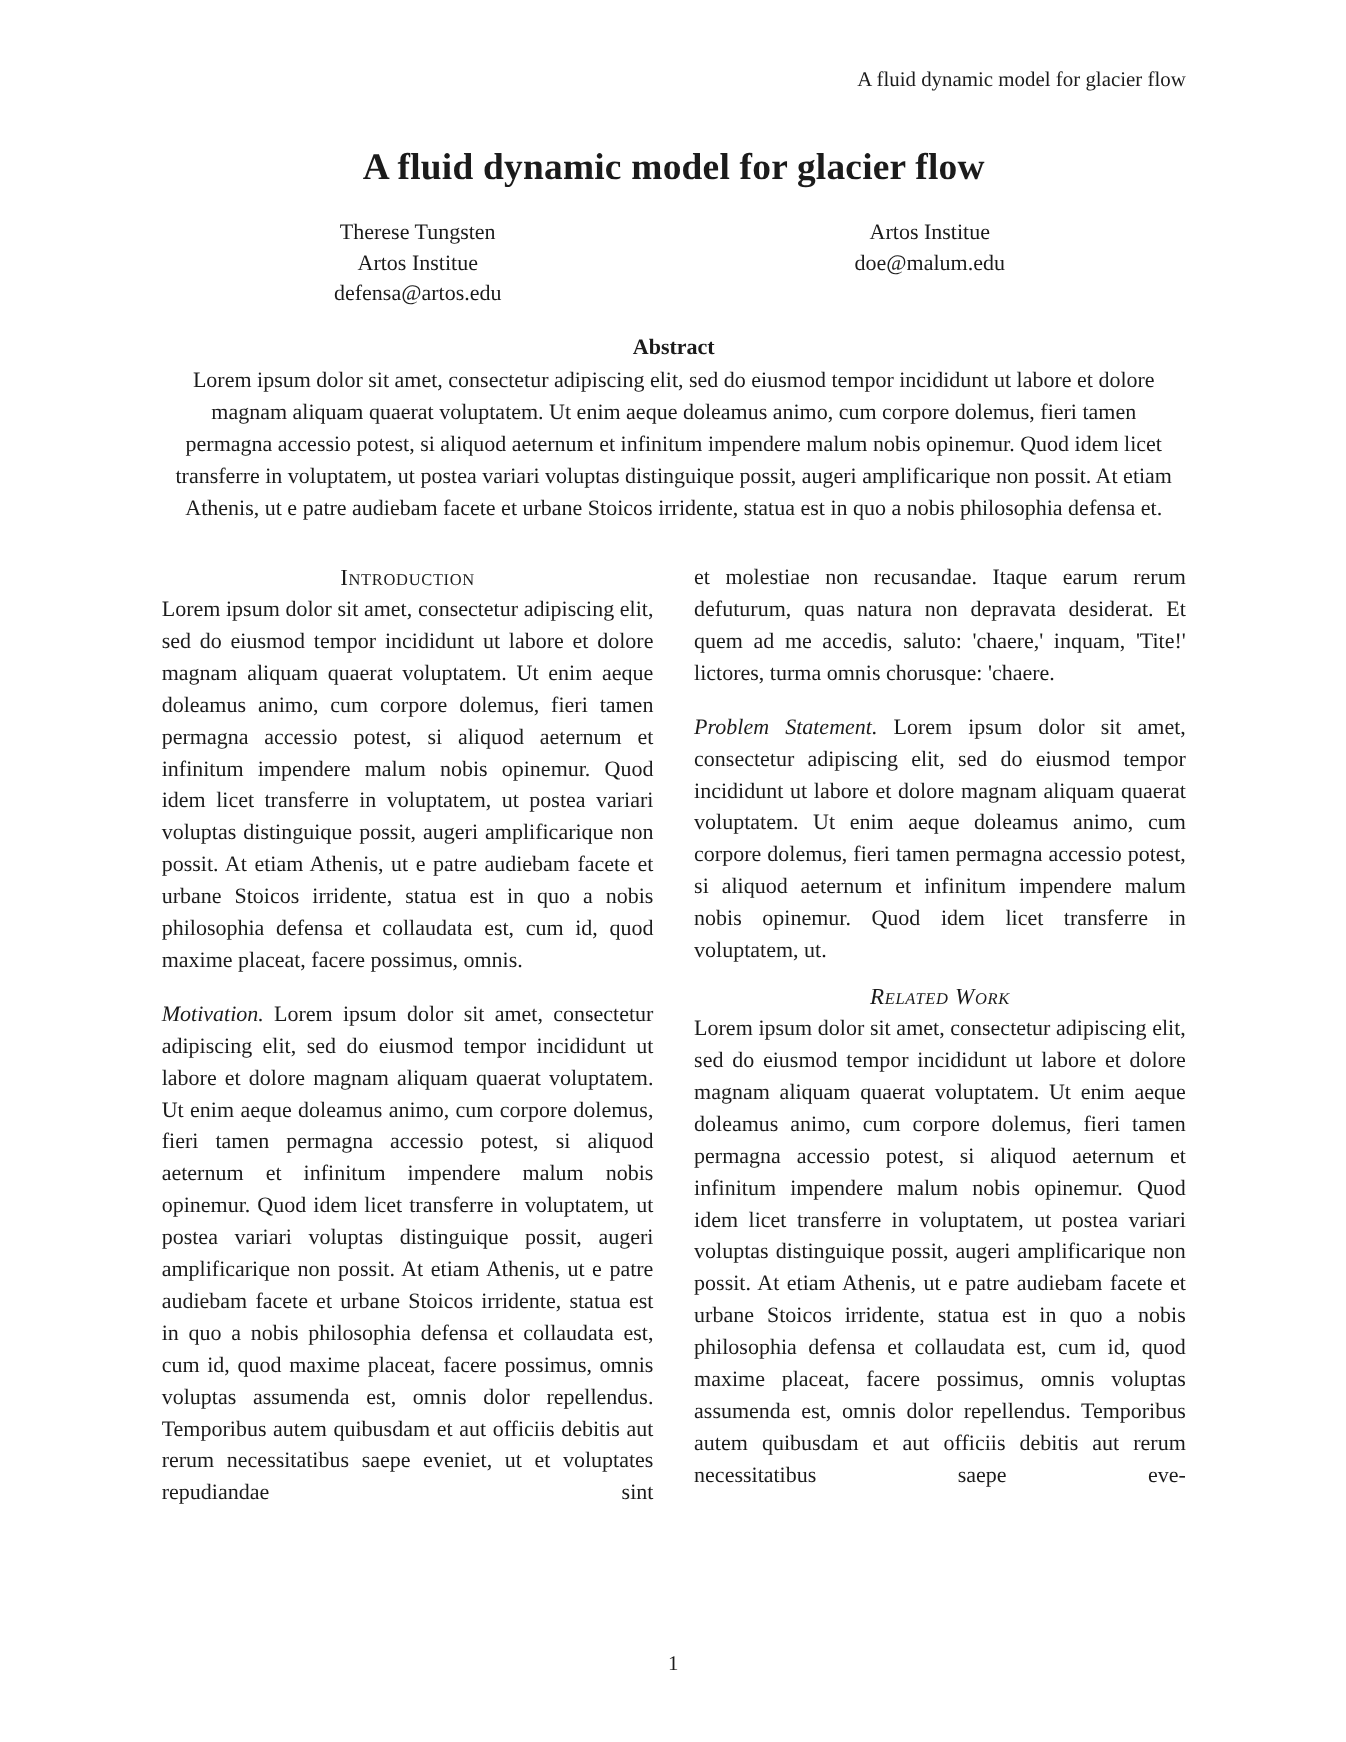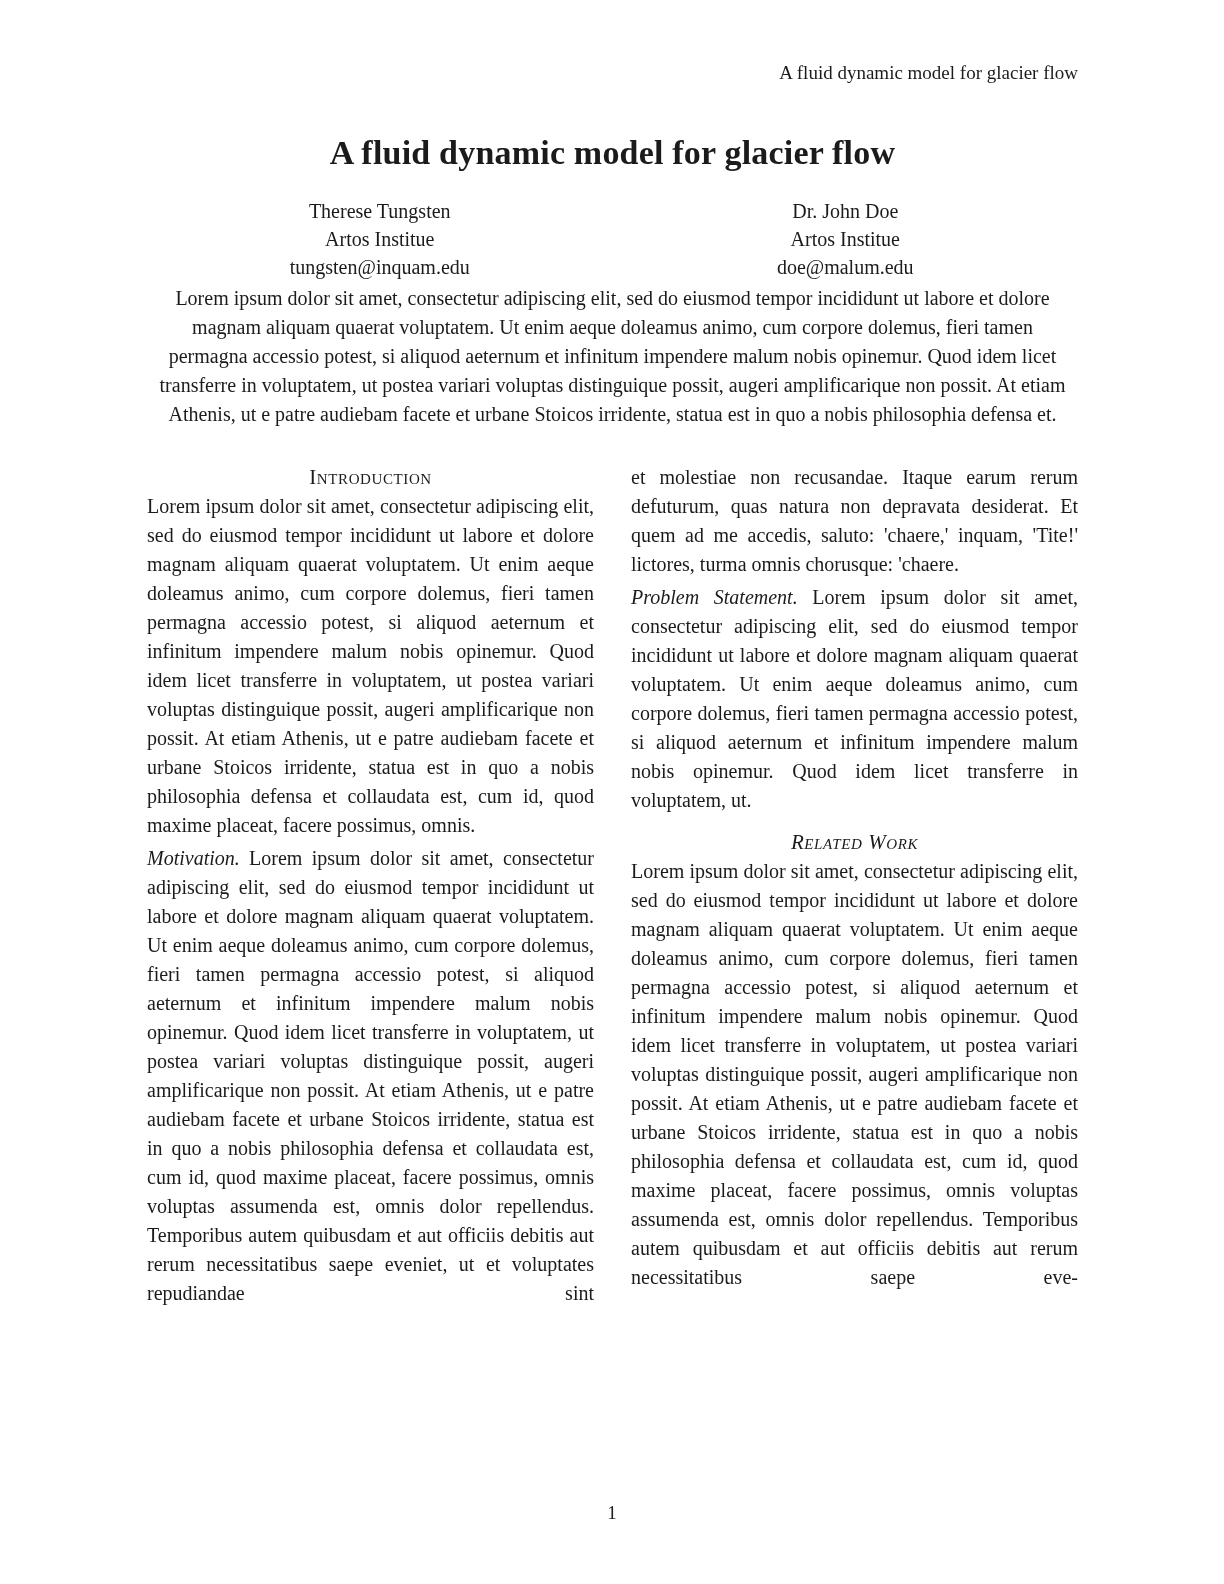--- a/index.html
+++ b/index.html
@@ -83,21 +83,21 @@
     margin-top: 13px;
     font-style: italic;
   }
   .para {
     margin: 0;
     font-size: 20px;
     line-height: 29px;
     text-align: justify;
   }
   .para.gap {
-    margin-top: 4px;
+    margin-top: 20px;
   }
   .para.continues {
     text-align-last: justify;
   }
   .runin {
     font-style: italic;
   }
   .page-number {
     position: absolute;
     top: 1502px;
@@ -116,29 +116,29 @@
   <div class="running-header">A fluid dynamic model for glacier flow</div>
 
   <div class="content">
 
     <h1 class="paper-title">A fluid dynamic model for glacier flow</h1>
 
     <div class="authors">
       <div class="author">
         <div>Therese Tungsten</div>
         <div>Artos Institue</div>
-        <div>tungsten@inquam.edu</div>
+        <div>defensa@artos.edu</div>
       </div>
       <div class="author">
-        <div>Dr. John Doe</div>
         <div>Artos Institue</div>
         <div>doe@malum.edu</div>
       </div>
     </div>
 
+    <div class="abstract-heading">Abstract</div>
 
     <p class="abstract-text">Lorem ipsum dolor sit amet, consectetur adipiscing elit, sed do eiusmod tempor incididunt ut labore et dolore magnam aliquam quaerat voluptatem. Ut enim aeque doleamus animo, cum corpore dolemus, fieri tamen permagna accessio potest, si aliquod aeternum et infinitum impendere malum nobis opinemur. Quod idem licet transferre in voluptatem, ut postea variari voluptas distinguique possit, augeri amplificarique non possit. At etiam Athenis, ut e patre audiebam facete et urbane Stoicos irridente, statua est in quo a nobis philosophia defensa et.</p>
 
     <div class="columns">
 
       <div class="col">
         <h2 class="section-heading">Introduction</h2>
         <p class="para">Lorem ipsum dolor sit amet, consectetur adipiscing elit, sed do eiusmod tempor incididunt ut labore et dolore magnam aliquam quaerat voluptatem. Ut enim aeque doleamus animo, cum corpore dolemus, fieri tamen permagna accessio potest, si aliquod aeternum et infinitum impendere malum nobis opinemur. Quod idem licet transferre in voluptatem, ut postea variari voluptas distinguique possit, augeri amplificarique non possit. At etiam Athenis, ut e patre audiebam facete et urbane Stoicos irridente, statua est in quo a nobis philosophia defensa et collaudata est, cum id, quod maxime placeat, facere possimus, omnis.</p>
         <p class="para gap continues"><span class="runin">Motivation.</span> <span>Lorem ipsum dolor sit amet, consectetur adipiscing elit, sed do eiusmod tempor incididunt ut labore et dolore magnam aliquam quaerat voluptatem. Ut enim aeque doleamus animo, cum corpore dolemus, fieri tamen permagna accessio potest, si aliquod aeternum et infinitum impendere malum nobis opinemur. Quod idem licet transferre in voluptatem, ut postea variari voluptas distinguique possit, augeri amplificarique non possit. At etiam Athenis, ut e patre audiebam facete et urbane Stoicos irridente, statua est in quo a nobis philosophia defensa et collaudata est, cum id, quod maxime placeat, facere possimus, omnis voluptas assumenda est, omnis dolor repellendus. Temporibus autem quibusdam et aut officiis debitis aut rerum necessitatibus saepe eveniet, ut et voluptates repudiandae sint</span></p>
       </div>

